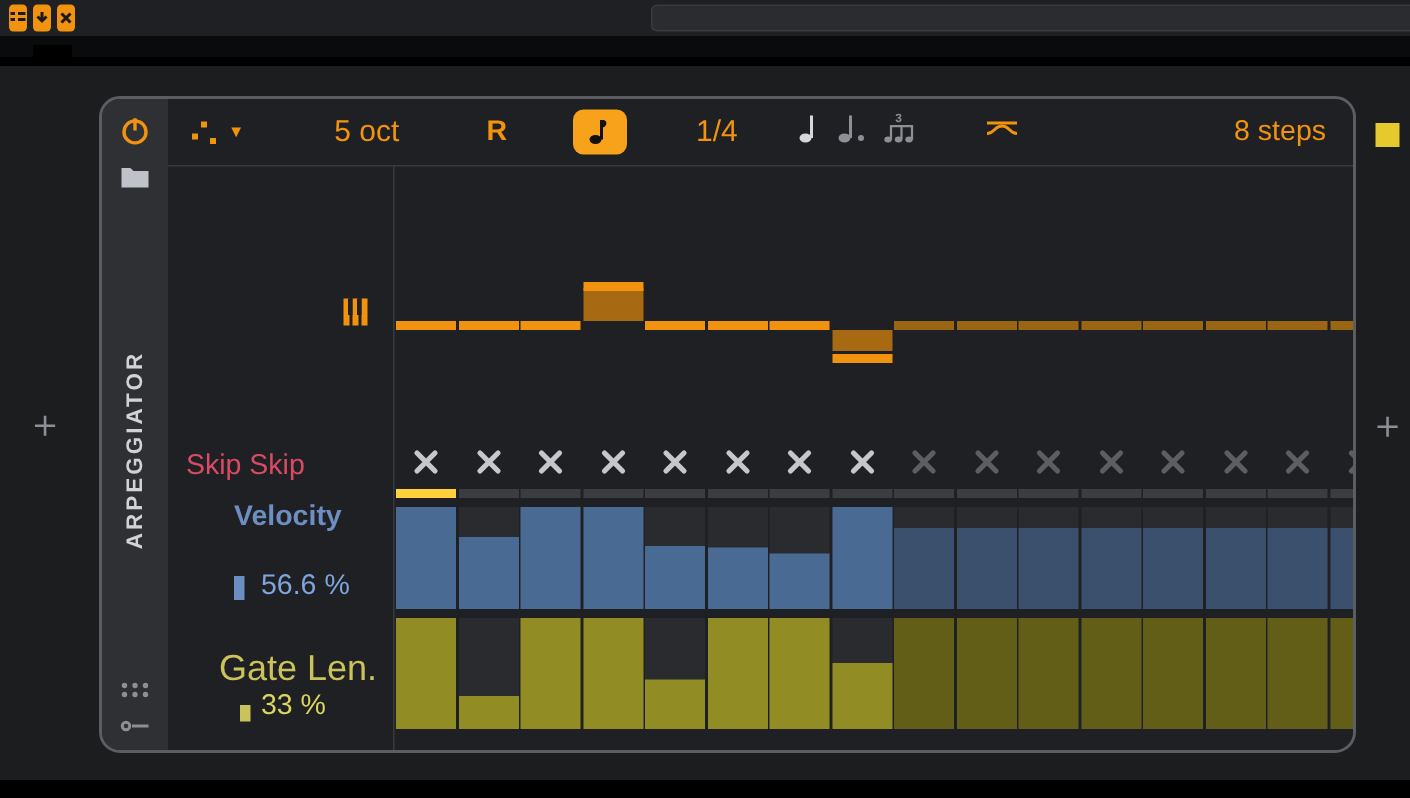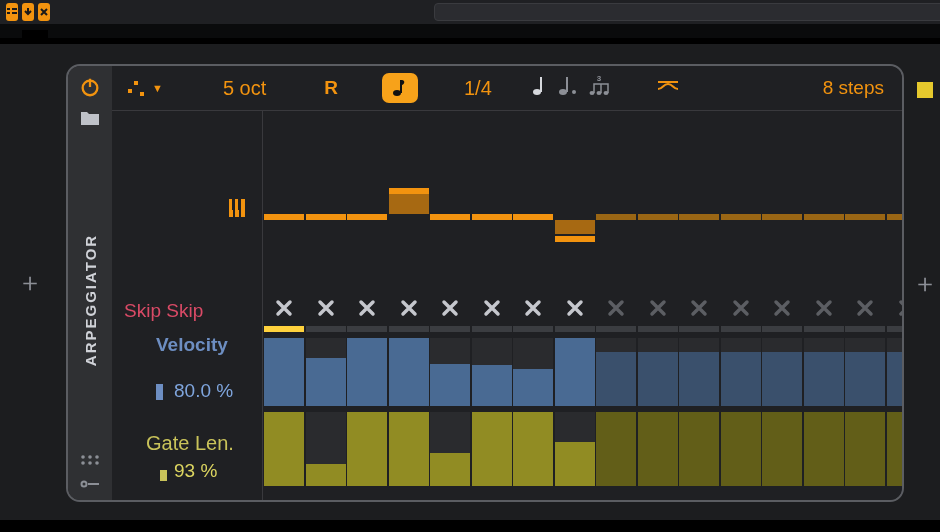--- a/index.html
+++ b/index.html
@@ -82,21 +82,21 @@
   .skip-cell{position:absolute;top:10px;width:40px;height:32px;display:flex;align-items:center;justify-content:center;}
   .skip-cell svg{display:block;}
   .skip-underline{position:absolute;top:44px;height:6px;background:#3b3d41;}
   .skip-underline.on{background:#ffd23d;}
   .vel-label{position:absolute;left:44px;top:0px;color:#6d8ec2;font-size:19px;font-weight:500;}
   .vel-value{position:absolute;left:62px;top:28px;color:#7fa5dd;font-size:19px;font-weight:500;}
   .vel-icon{position:absolute;left:44px;top:33px;width:7px;height:16px;background:#6d8ec2;}
   .vel-bar{position:absolute;width:40px;}
   .vel-bar .bg{position:absolute;inset:0;background:#2a2b2e;}
   .vel-bar .fg{position:absolute;left:0;right:0;bottom:0;}
-  .gate-label{position:absolute;left:34px;top:2px;color:#c9c35a;font-size:20px;font-weight:500;}
+  .gate-label{position:absolute;left:34px;top:2px;color:#c9c35a;font-size:24px;font-weight:500;}
   .gate-value{position:absolute;left:62px;top:30px;color:#dcd560;font-size:19px;font-weight:500;}
   .gate-icon{position:absolute;left:48px;top:40px;width:7px;height:11px;background:#c9c35a;}
   .gate-bar{position:absolute;width:40px;}
   .gate-bar .bg{position:absolute;inset:0;background:#2a2b2e;}
   .gate-bar .fg{position:absolute;left:0;right:0;bottom:0;}
 
   
   .vline{position:absolute;left:0;top:0;bottom:0;width:1px;background:#39393d;}
 </style>
 </head>
@@ -229,24 +229,24 @@
                 <rect x="1" y="1" width="4" height="18" fill="#f2930f"></rect>
                 <rect x="7" y="1" width="4" height="18" fill="#f2930f"></rect>
                 <rect x="13" y="1" width="4" height="18" fill="#f2930f"></rect>
                 <rect x="4" y="1" width="3" height="11" fill="#1f2023"></rect>
                 <rect x="10" y="1" width="3" height="11" fill="#1f2023"></rect>
               </svg>
           </div>
           <div class="skip-label" style="top:190px;position:absolute;">Skip Skip</div>
           <div class="vel-icon" style="top:274px;position:absolute;"></div>
           <div class="vel-label" style="top:224px;position:absolute;font-weight:bold;">Velocity</div>
-          <div class="vel-value" style="top:270px;position:absolute;">80.0 %</div>
+          <div class="vel-value" style="top:270px;position:absolute;">56.6 %</div>
           <div class="gate-icon" style="top:360px;position:absolute;"></div>
           <div class="gate-label" style="top:322px;position:absolute;">Gate Len.</div>
-          <div class="gate-value" style="top:350px;position:absolute;">93 %</div>
+          <div class="gate-value" style="top:350px;position:absolute;">33 %</div>
         </div>
         <div class="steps-col" id="steps">
           <div class="vline"></div>
         <div class="lane-baseline" style="left: 2px; width: 40px; top: 104px;"></div>
             <div class="lane-baseline" style="left: 43.5px; width: 40px; top: 104px;"></div>
             <div class="lane-baseline" style="left: 85px; width: 40px; top: 104px;"></div>
             <div class="lane-bar" style="left: 126.5px; width: 40px; top: 82px; height: 22px;"></div>
             <div class="lane-baseline" style="left: 126.5px; width: 40px; top: 78px;"></div>
             <div class="lane-baseline" style="left: 168px; width: 40px; top: 104px;"></div>
             <div class="lane-baseline" style="left: 209.5px; width: 40px; top: 104px;"></div>

